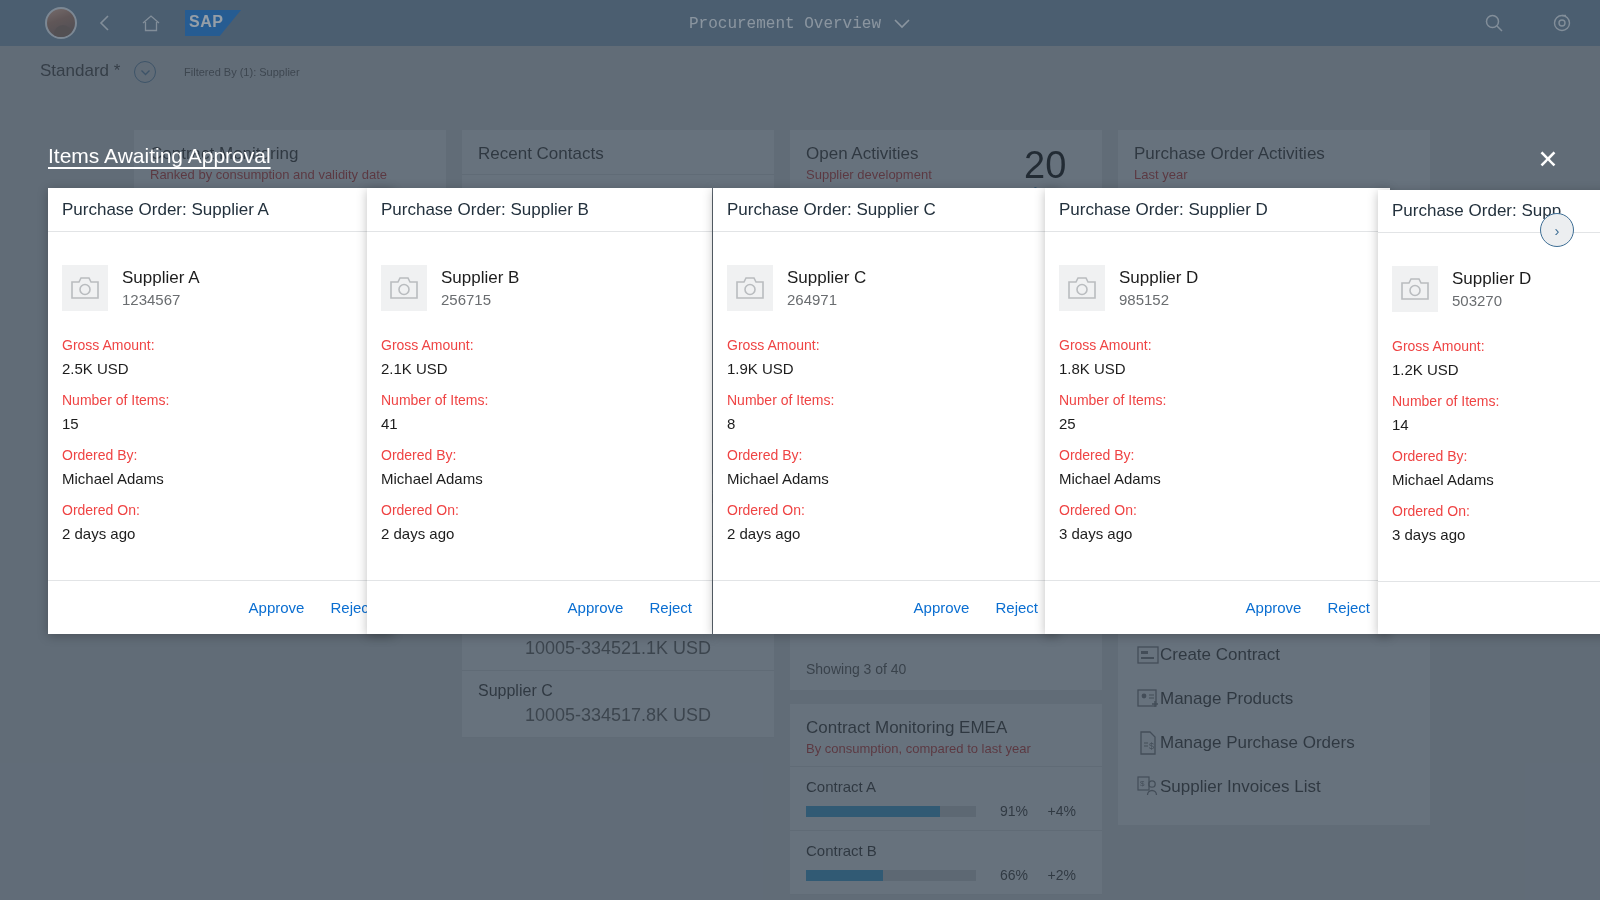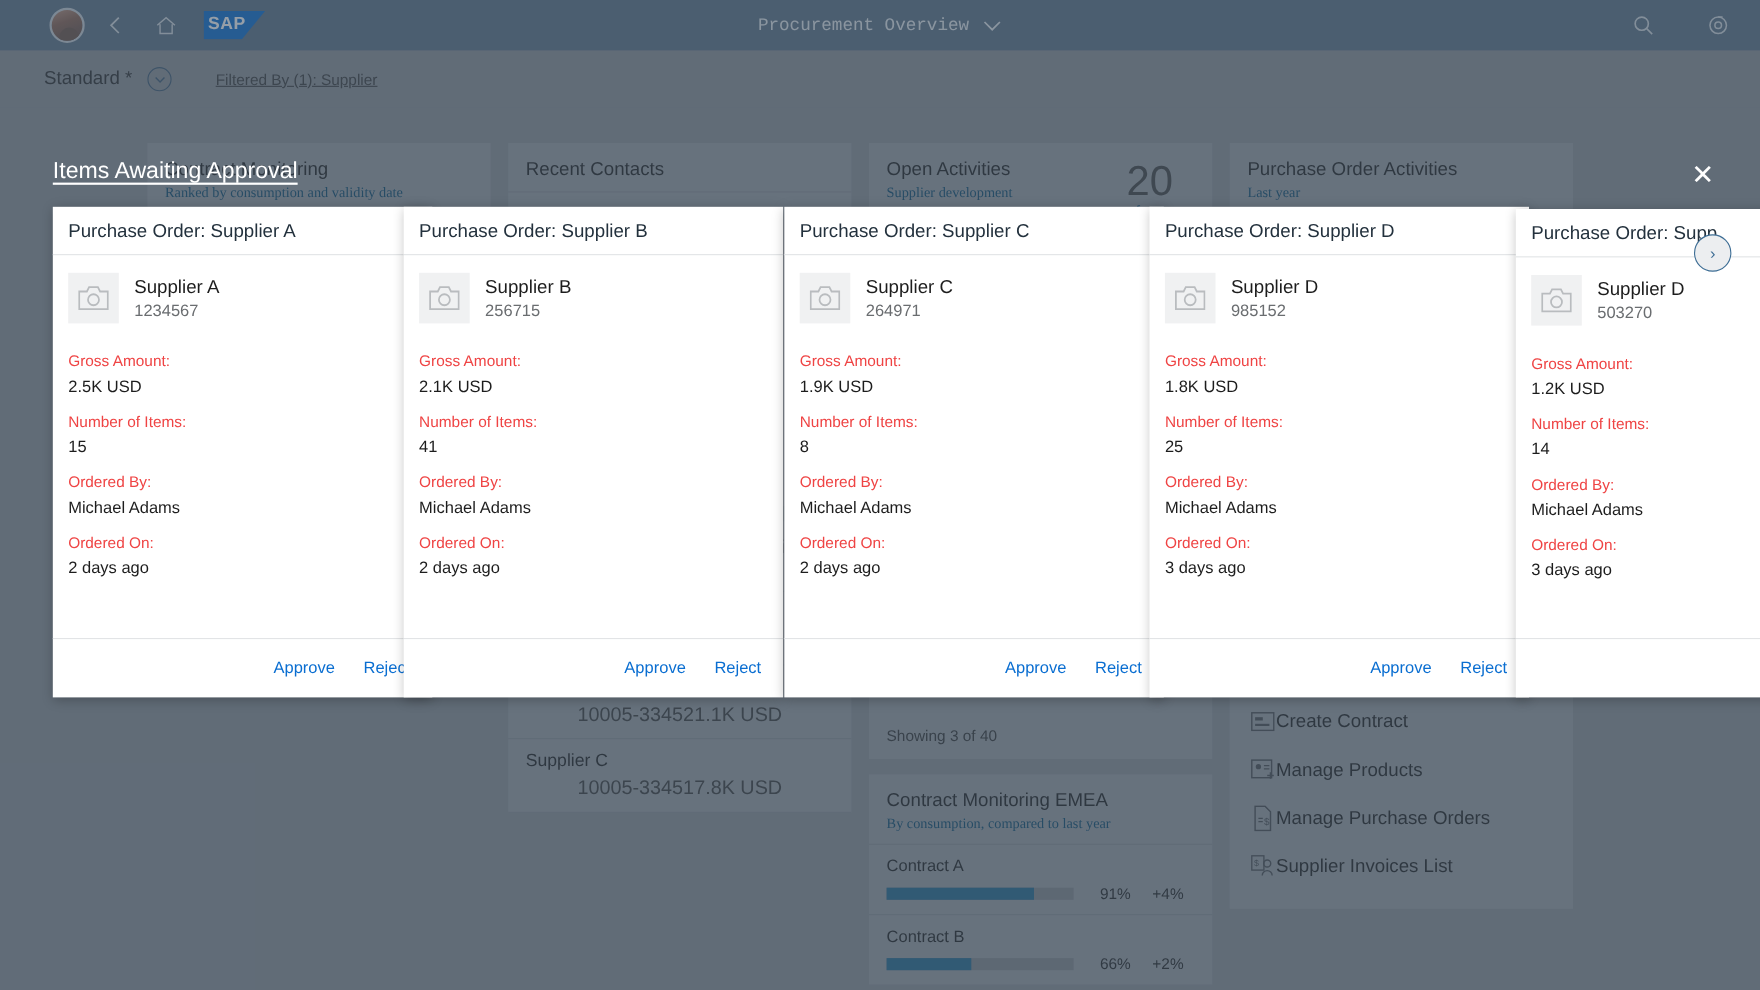--- a/index.html
+++ b/index.html
@@ -53,32 +53,32 @@
   .filterbar {
     position:absolute; top:46px; left:0; width:1600px; height:52px;
     background:#8c9096; display:flex; align-items:center; padding:0 40px;
   }
   .variant { font-size:17px; color:#2b2b2b; }
   .variant-chevron {
     display:inline-flex; align-items:center; justify-content:center;
     width:22px; height:22px; border-radius:50%; border:1px solid #3d5a73;
     color:#3d5a73; font-size:10px; margin-left:9px; vertical-align:middle;
   }
-  .filtered-by { margin-left:40px; font-size:14px; color:#3c3c3c;text-decoration:underline; }
+  .filtered-by { margin-left:28px; font-size:11px; color:#3c3c3c; }
 
   
   .dashboard { position:absolute; top:98px; left:0; width:1600px; height:802px; background:#8c9096; }
   .cards-row { position:absolute; top:32px; left:0; width:1600px; display:flex; gap:16px; padding:0 134px 0 134px; }
   .col { width: 312px; }
   .tile {
     background:#9a9ea3; margin-bottom:14px;
   }
   .tile-head { padding:14px 16px 10px 16px; }
   .tile-title { font-size:17px; color:#1d1d1d; }
-  .tile-sub { font-size:13px; color:#0c4a6e; margin-top:3px;font-family:Liberation Serif, serif; }
+  .tile-sub { font-size:13px; color:#7f1d1d; margin-top:3px; }
   .tile-sep { height:1px; background:#8a8e93; }
   .row {
     display:flex; align-items:flex-start; padding:13px 16px; border-bottom:1px solid #8a8e93;
     font-size:15px; color:#1d1d1d;
   }
   .row .c1 { flex:1.1; }
   .row .c2 { flex:1; }
   .row .c3 { flex:0.9; text-align:right; }
   .showing { padding:13px 16px; font-size:14px; color:#333; }
 
@@ -88,21 +88,21 @@
 
   .progrow { padding:11px 16px; border-bottom:1px solid #8a8e93; }
   .progrow .name { font-size:15px; color:#1d1d1d; margin-bottom:8px; }
   .progline { display:flex; align-items:center; gap:14px; font-size:14px; color:#222; }
   .bar { width:170px; height:11px; background:#83878c; position:relative; }
   .bar .fill { position:absolute; left:0; top:0; bottom:0; background:#22688f; }
   .pct { width:38px; text-align:right; }
   .delta { width:34px; text-align:right; }
 
   .kpi-col { width: 62px; position:relative; }
-  .kpi-num { font-size:38px; color:#404040; line-height:1; padding-top:2px;}
+  .kpi-num { font-size:38px; color:#000000; line-height:1; padding-top:2px;}
   .kpi-of { font-size:15px; color:#2e5f80; }
 
   .links-tile { background:#9a9ea3; padding:6px 0 16px 0; }
   .link-item { display:flex; align-items:center; padding:9px 18px; font-size:17px; color:#1d1d1d; }
   .link-ico { width:24px; height:26px; color:#4a4d51; display:flex; align-items:center; justify-content:center; }
 
   .photo-strip {
     position:absolute; width:40px; top:95px; height:330px;
     background: linear-gradient(180deg,#6e7a6a 0%,#404a4e 35%,#5a2a1c 55%,#2c4a78 75%,#23508c 100%);
   }
@@ -117,21 +117,21 @@
   }
   .overlay-close {
     position:absolute; right:38px; top:146px; width:28px; height:28px;
     color:#ffffff; font-size:25px; line-height:26px; text-align:center; font-weight:300;
   }
 
   
   .po-card {
     position:absolute; top:188px; width:345px; height:446px;
     background:#ffffff; box-shadow:0 2px 10px rgba(0,0,0,0.25);
-    display:flex; flex-direction:column;
+    display:flex; flex-direction:column;gap:17px;
   }
   .po-head {
     height:44px; display:flex; align-items:center; padding:0 14px;
     font-size:17px; color:#23313d; border-bottom:1px solid #e2e4e6;
     white-space:nowrap; overflow:hidden;
   }
   .po-body { flex:1; padding:16px 14px 6px 14px; position:relative; }
   .po-supplier { display:flex; align-items:center; gap:14px; margin-bottom:26px; }
   .po-thumb {
     width:46px; height:46px; background:#f0f1f2; display:flex;

